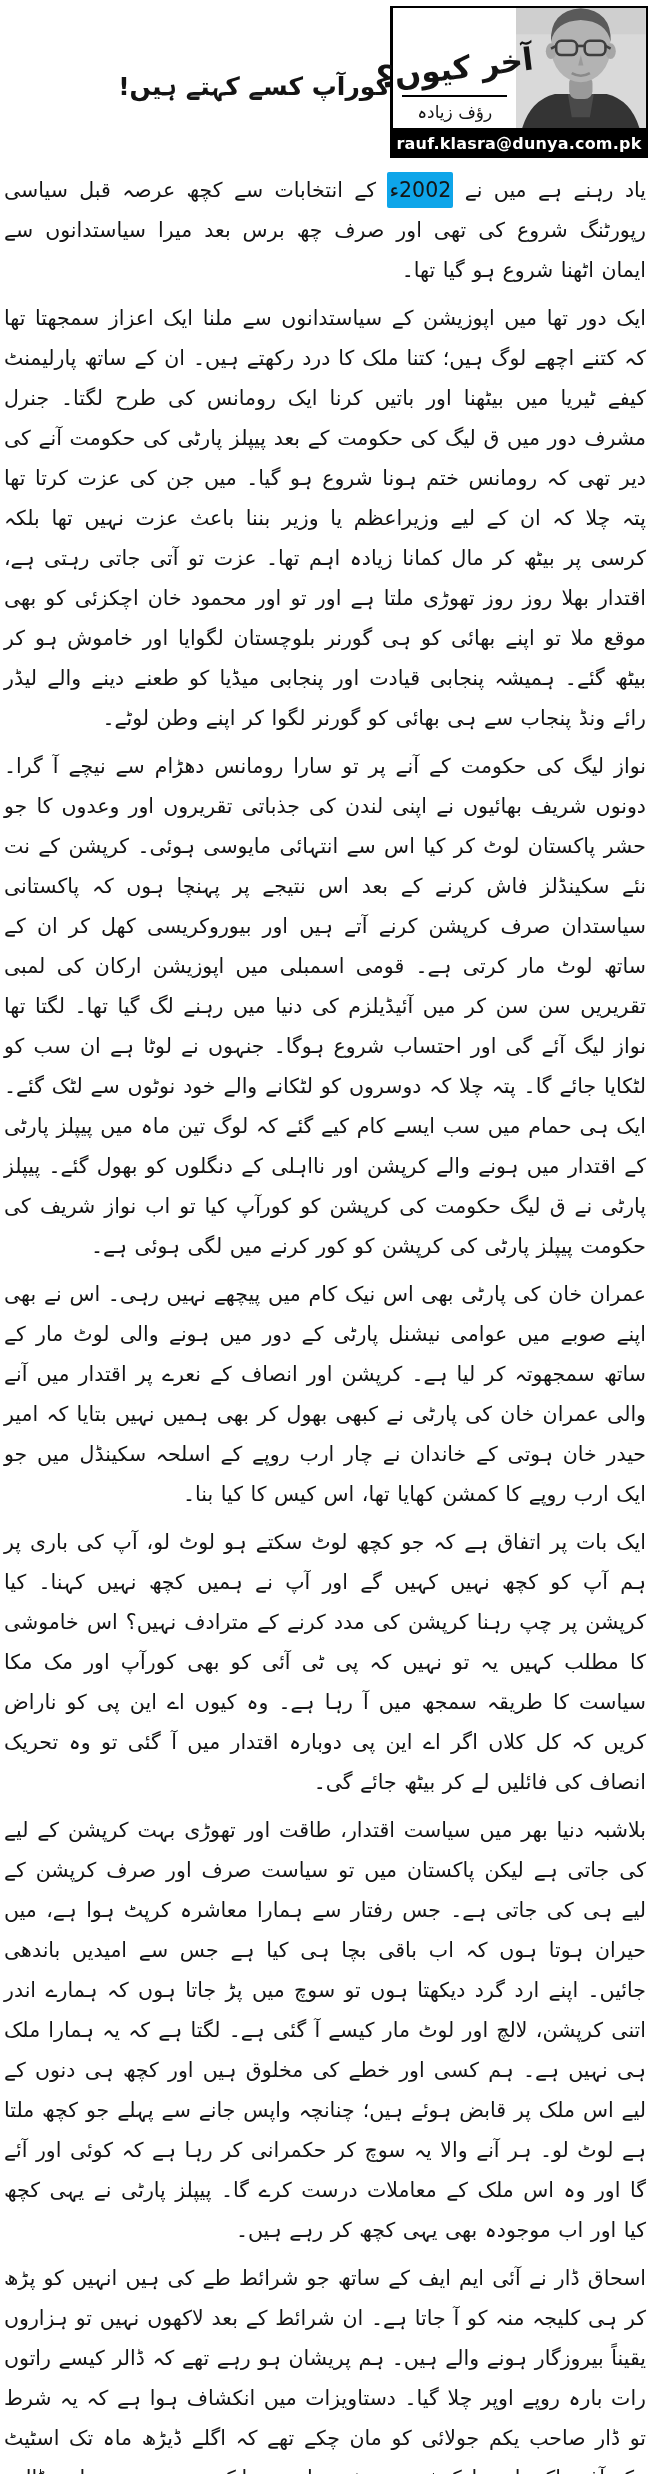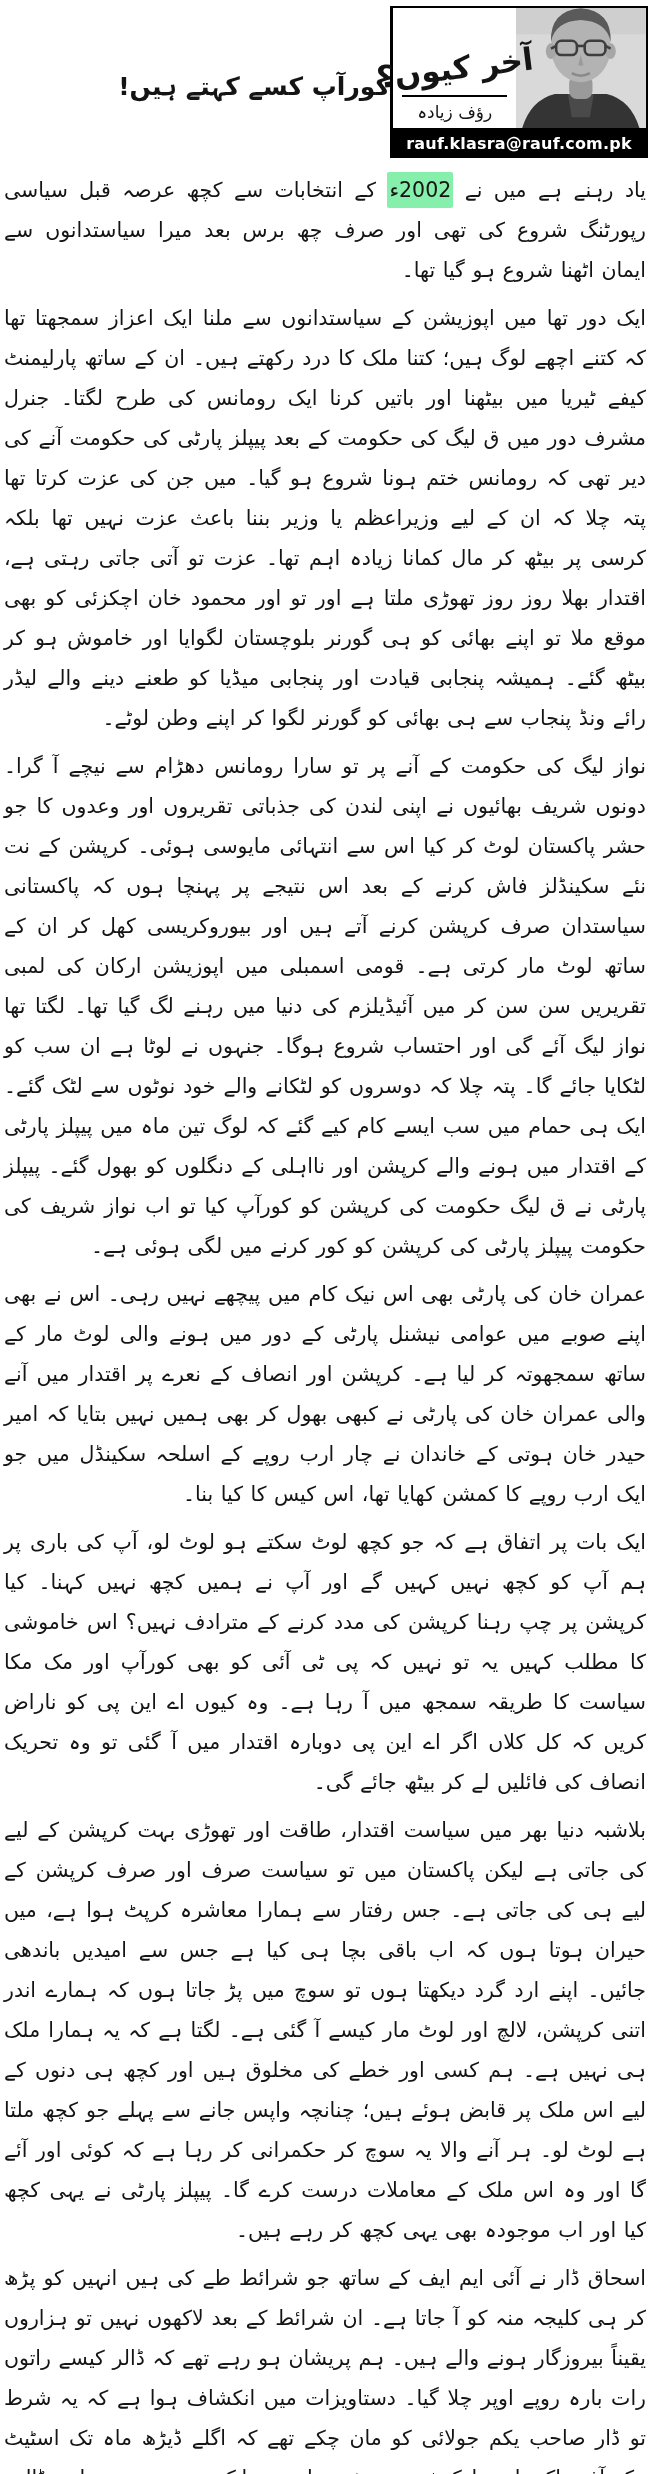--- a/index.html
+++ b/index.html
@@ -23,21 +23,21 @@
     position:absolute;top:72px;left:140px;width:250px;text-align:right;
     font-size:25px;font-weight:bold;direction:rtl;white-space:nowrap;
   }
   
   .article{padding:2px 4px 20px;direction:rtl;}
   .para{
     margin:0 0 8px;font-size:20.5px;line-height:40px;
     text-align:justify;direction:rtl;word-spacing:1px;
   }
   .para span{direction:rtl;}
-  .hl{background:#86efac;padding:6px 2px;border-radius:2px;}
+  .hl{background:#0ea5e9;padding:6px 2px;border-radius:2px;}
 </style>
 </head>
 <body>
 
 <div class="page">
 
   <div class="header">
 
     <div class="headline">کورآپ کسے کہتے ہیں!</div>
 
@@ -70,21 +70,21 @@
             <path d="M50 50 L48 58 L52 58 Z" fill="#9a9a9a"></path>
             <path d="M43 64 Q50 68 57 64" fill="none" stroke="#8a8a8a" stroke-width="2"></path>
           </svg>
         </div>
         <div class="title-col">
           <div class="column-title">آخر کیوں؟</div>
           <div class="title-rule"></div>
           <div class="author-name">رؤف زیادہ</div>
         </div>
       </div>
-      <div class="email-bar">rauf.klasra@rauf.com.pk</div>
+      <div class="email-bar">rauf.klasra@dunya.com.pk</div>
     </div>
 
   </div>
 
   <div class="article">
       <p class="para"><span>یاد رہنے ہے میں نے </span><span class="hl">2002ء</span><span> کے انتخابات سے کچھ عرصہ قبل سیاسی رپورٹنگ شروع کی تھی اور صرف چھ برس بعد میرا سیاستدانوں سے ایمان اٹھنا شروع ہو گیا تھا۔</span></p>
       <p class="para"><span>ایک دور تھا میں اپوزیشن کے سیاستدانوں سے ملنا ایک اعزاز سمجھتا تھا کہ کتنے اچھے لوگ ہیں؛ کتنا ملک کا درد رکھتے ہیں۔ ان کے ساتھ پارلیمنٹ کیفے ٹیریا میں بیٹھنا اور باتیں کرنا ایک رومانس کی طرح لگتا۔ جنرل مشرف دور میں ق لیگ کی حکومت کے بعد پیپلز پارٹی کی حکومت آنے کی دیر تھی کہ رومانس ختم ہونا شروع ہو گیا۔ میں جن کی عزت کرتا تھا پتہ چلا کہ ان کے لیے وزیراعظم یا وزیر بننا باعث عزت نہیں تھا بلکہ کرسی پر بیٹھ کر مال کمانا زیادہ اہم تھا۔ عزت تو آتی جاتی رہتی ہے، اقتدار بھلا روز روز تھوڑی ملتا ہے اور تو اور محمود خان اچکزئی کو بھی موقع ملا تو اپنے بھائی کو ہی گورنر بلوچستان لگوایا اور خاموش ہو کر بیٹھ گئے۔ ہمیشہ پنجابی قیادت اور پنجابی میڈیا کو طعنے دینے والے لیڈر رائے ونڈ پنجاب سے ہی بھائی کو گورنر لگوا کر اپنے وطن لوٹے۔</span></p>
       <p class="para"><span>نواز لیگ کی حکومت کے آنے پر تو سارا رومانس دھڑام سے نیچے آ گرا۔ دونوں شریف بھائیوں نے اپنی لندن کی جذباتی تقریروں اور وعدوں کا جو حشر پاکستان لوٹ کر کیا اس سے انتہائی مایوسی ہوئی۔ کرپشن کے نت نئے سکینڈلز فاش کرنے کے بعد اس نتیجے پر پہنچا ہوں کہ پاکستانی سیاستدان صرف کرپشن کرنے آتے ہیں اور بیوروکریسی کھل کر ان کے ساتھ لوٹ مار کرتی ہے۔ قومی اسمبلی میں اپوزیشن ارکان کی لمبی تقریریں سن سن کر میں آئیڈیلزم کی دنیا میں رہنے لگ گیا تھا۔ لگتا تھا نواز لیگ آئے گی اور احتساب شروع ہوگا۔ جنہوں نے لوٹا ہے ان سب کو لٹکایا جائے گا۔ پتہ چلا کہ دوسروں کو لٹکانے والے خود نوٹوں سے لٹک گئے۔ ایک ہی حمام میں سب ایسے کام کیے گئے کہ لوگ تین ماہ میں پیپلز پارٹی کے اقتدار میں ہونے والے کرپشن اور نااہلی کے دنگلوں کو بھول گئے۔ پیپلز پارٹی نے ق لیگ حکومت کی کرپشن کو کورآپ کیا تو اب نواز شریف کی حکومت پیپلز پارٹی کی کرپشن کو کور کرنے میں لگی ہوئی ہے۔</span></p>
       <p class="para"><span>عمران خان کی پارٹی بھی اس نیک کام میں پیچھے نہیں رہی۔ اس نے بھی اپنے صوبے میں عوامی نیشنل پارٹی کے دور میں ہونے والی لوٹ مار کے ساتھ سمجھوتہ کر لیا ہے۔ کرپشن اور انصاف کے نعرے پر اقتدار میں آنے والی عمران خان کی پارٹی نے کبھی بھول کر بھی ہمیں نہیں بتایا کہ امیر حیدر خان ہوتی کے خاندان نے چار ارب روپے کے اسلحہ سکینڈل میں جو ایک ارب روپے کا کمشن کھایا تھا، اس کیس کا کیا بنا۔</span></p>
       <p class="para"><span>ایک بات پر اتفاق ہے کہ جو کچھ لوٹ سکتے ہو لوٹ لو، آپ کی باری پر ہم آپ کو کچھ نہیں کہیں گے اور آپ نے ہمیں کچھ نہیں کہنا۔ کیا کرپشن پر چپ رہنا کرپشن کی مدد کرنے کے مترادف نہیں؟ اس خاموشی کا مطلب کہیں یہ تو نہیں کہ پی ٹی آئی کو بھی کورآپ اور مک مکا سیاست کا طریقہ سمجھ میں آ رہا ہے۔ وہ کیوں اے این پی کو ناراض کریں کہ کل کلاں اگر اے این پی دوبارہ اقتدار میں آ گئی تو وہ تحریک انصاف کی فائلیں لے کر بیٹھ جائے گی۔</span></p>

